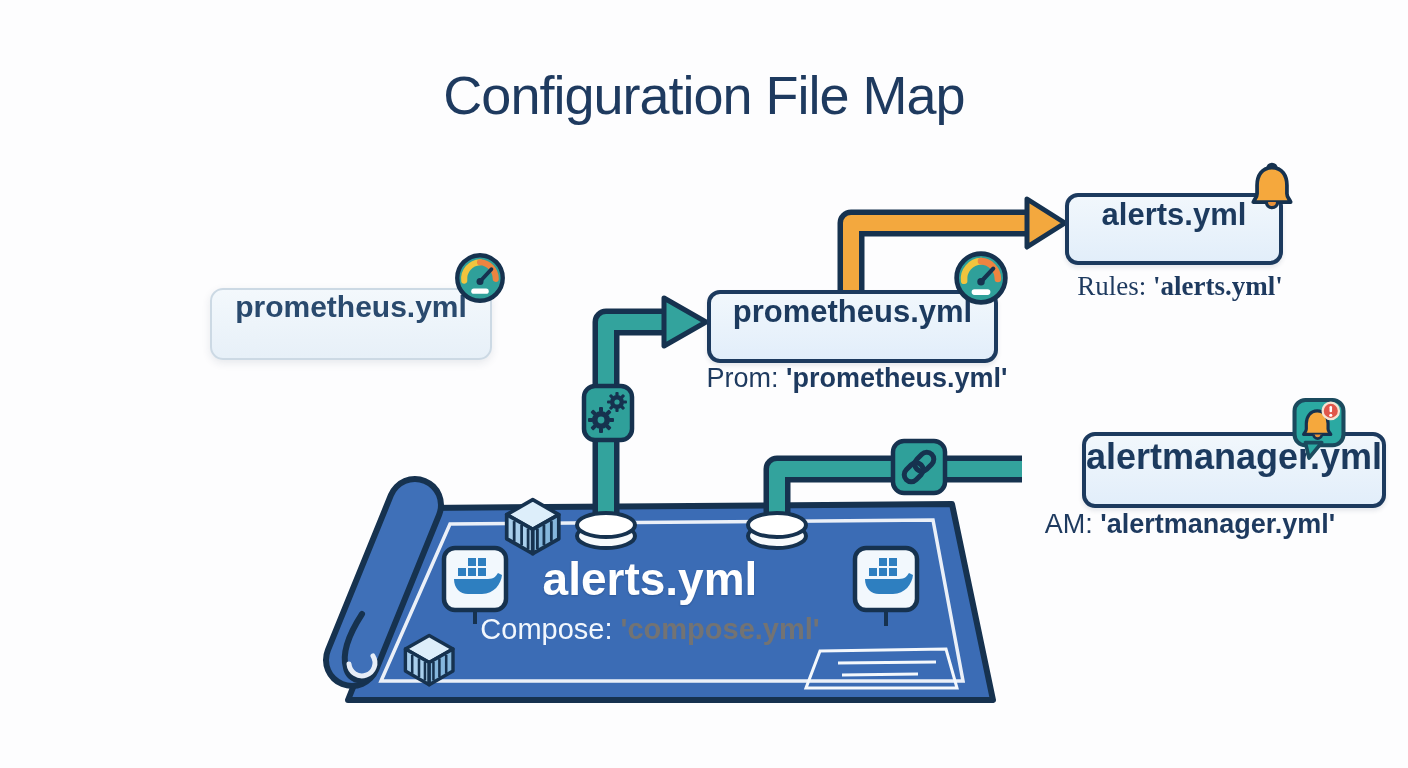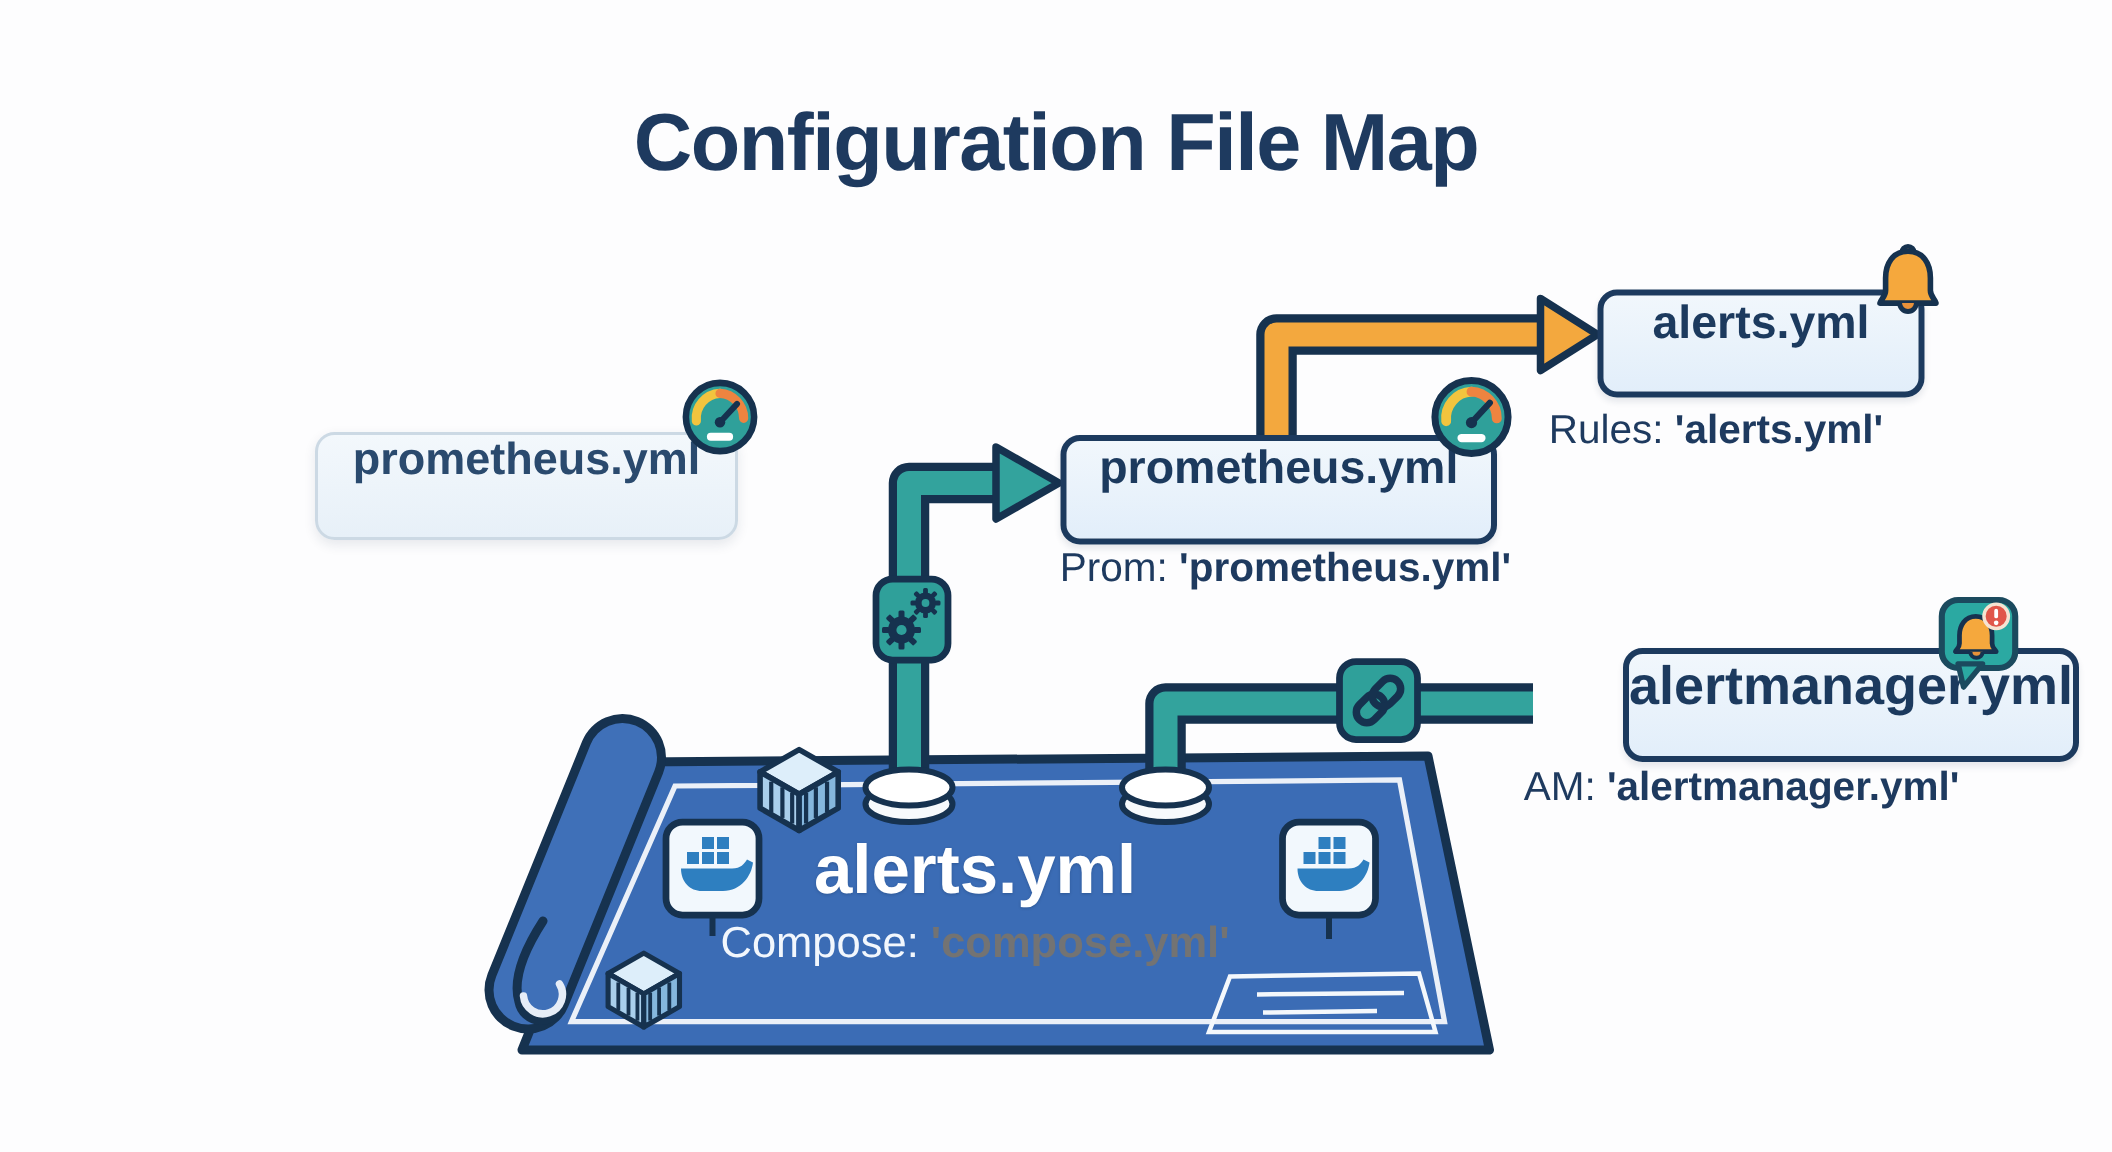--- a/index.html
+++ b/index.html
@@ -3,21 +3,21 @@
 <meta charset="utf-8">
 <style>
   html,body{margin:0;padding:0;background:#ffffff;}
   #canvas{
     position:relative;width:1408px;height:768px;overflow:hidden;
     background:#fdfdfe;font-family:"Liberation Sans",sans-serif;
   }
   .abs{position:absolute;}
   #title{
     top:64px;left:0;width:1408px;text-align:center;
-    font-size:54px;font-weight:700;color:#1e3a5f;letter-spacing:-1px;
+    font-size:54px;font-weight:400;color:#1e3a5f;letter-spacing:-1px;
   }
   .node{
     position:absolute;display:flex;align-items:flex-start;justify-content:center;
     background:linear-gradient(180deg,#f1f7fc,#e2eefa);
     border:4px solid #1c3a5e;border-radius:13px;
     color:#1c3a5e;font-weight:700;z-index:3;
     box-shadow:0 3px 4px rgba(25,50,80,.10);
   }
   .node.ghost{
     border:2px solid #ccd9e4;background:linear-gradient(180deg,#f3f8fc,#e7f0f8);
@@ -218,39 +218,39 @@
   <div class="node" style="left:1065px;top:193px;width:210px;height:64px;font-size:31px;">
     <span class="node-label">alerts.yml</span>
   </div>
 
   <svg class="icon" style="left:1244px;top:160px" width="56" height="58" viewBox="0 0 60 62">
     <circle cx="30" cy="9" r="4.5" fill="#f5a83d" stroke="#16324f" stroke-width="3.5"></circle>
     <path d="M30 8 C 19 8 14 17 14 27 L 14 36 C 14 40 11 42 10 45 L 50 45 C 49 42 46 40 46 36 L 46 27 C 46 17 41 8 30 8 Z" fill="#f5a83d" stroke="#16324f" stroke-width="4" stroke-linejoin="round"></path>
     <path d="M 24 45 a 6 6 0 0 0 12 0" fill="#e8913a" stroke="#16324f" stroke-width="3.5"></path>
   </svg>
 
-  <div class="caption" style="left:1004px;top:271px;width:280px;">
+  <div class="caption" style="left:1040px;top:271px;width:280px;font-family:Liberation Serif, serif;">
     <span class="pre">Rules: </span><span class="val">'alerts.yml'</span>
   </div>
 
   <div class="node" style="left:1082px;top:432px;width:296px;height:68px;font-size:36px;">
     <span class="node-label">alertmanager.yml</span>
   </div>
 
   <svg class="icon" style="left:1290px;top:396px" width="58" height="66" viewBox="0 0 64 72">
     <rect x="5" y="4" width="54" height="50" rx="12" fill="#2ba9a2" stroke="#1b4a5e" stroke-width="4.5"></rect>
     <path d="M 17 51 L 35 51 L 21 68 Z" fill="#2ba9a2" stroke="#1b4a5e" stroke-width="4" stroke-linejoin="round"></path>
     <path d="M30 16 C 22 16 18 23 18 30 L 18 36 C 18 39 16 40 15 42 L 45 42 C 44 40 42 39 42 36 L 42 30 C 42 23 38 16 30 16 Z" fill="#f5a83d" stroke="#16324f" stroke-width="3.5" stroke-linejoin="round"></path>
     <path d="M 26 42 a 4.5 4.5 0 0 0 9 0" fill="#e8913a" stroke="#16324f" stroke-width="3"></path>
     <circle cx="45" cy="16" r="9" fill="#e0564a" stroke="#f6e3d2" stroke-width="2.5"></circle>
     <rect x="43.6" y="10.5" width="2.8" height="7" rx="1.4" fill="#ffffff"></rect>
     <circle cx="45" cy="20.8" r="1.7" fill="#ffffff"></circle>
   </svg>
 
-  <div class="caption" style="left:991px;top:509px;width:340px;">
+  <div class="caption" style="left:1020px;top:509px;width:340px;">
     <span class="pre">AM: </span><span class="val">'alertmanager.yml'</span>
   </div>
 
   <div id="compose-label" class="abs">alerts.yml</div>
   <div id="compose-caption" class="abs">
     <span class="pre">Compose: </span><span class="val">'compose.yml'</span>
   </div>
 
 </div>
 

